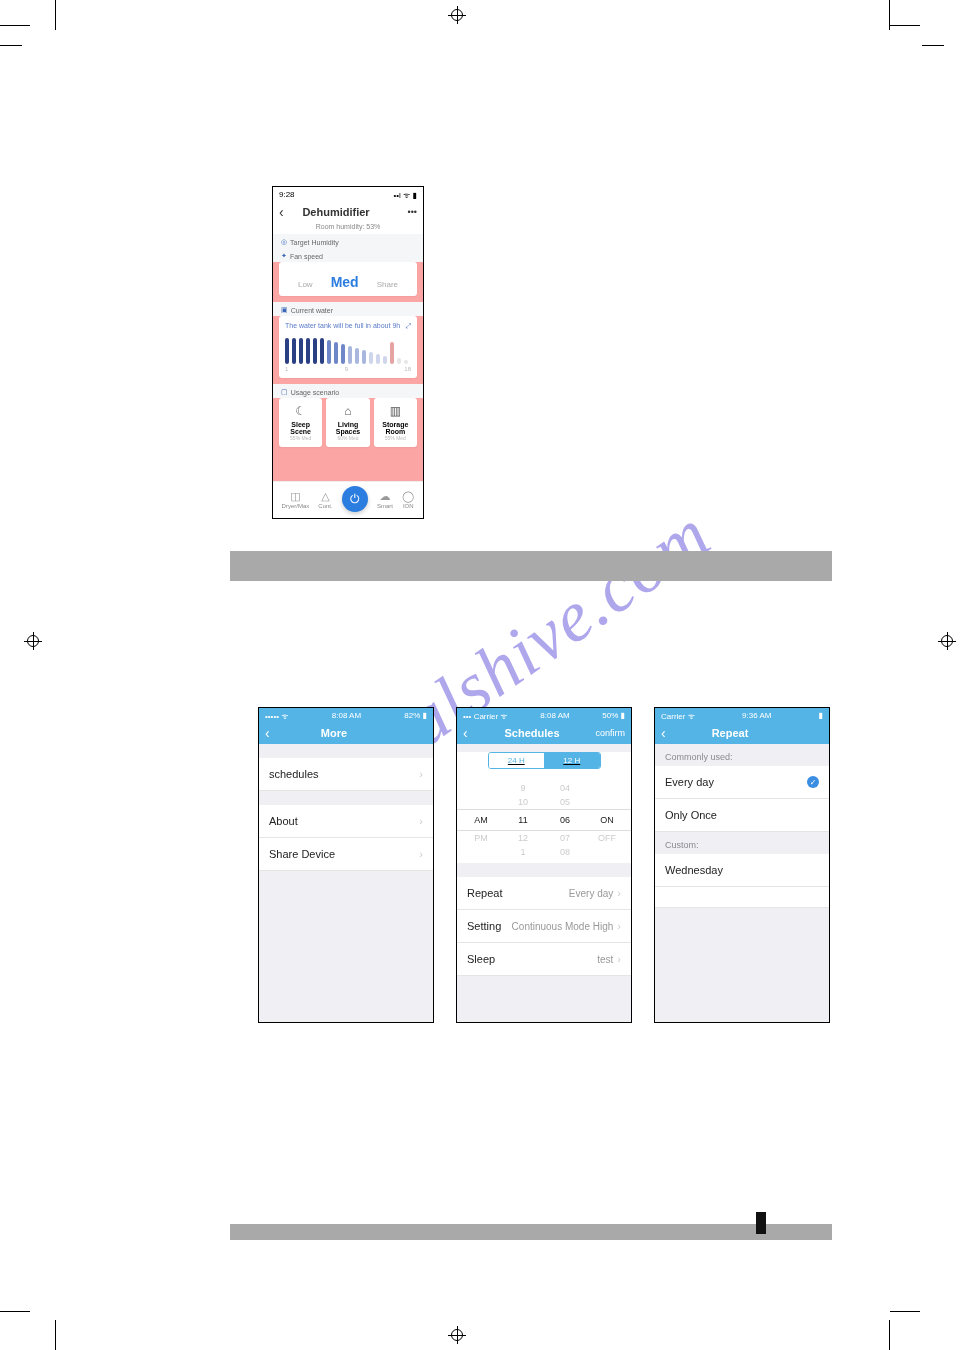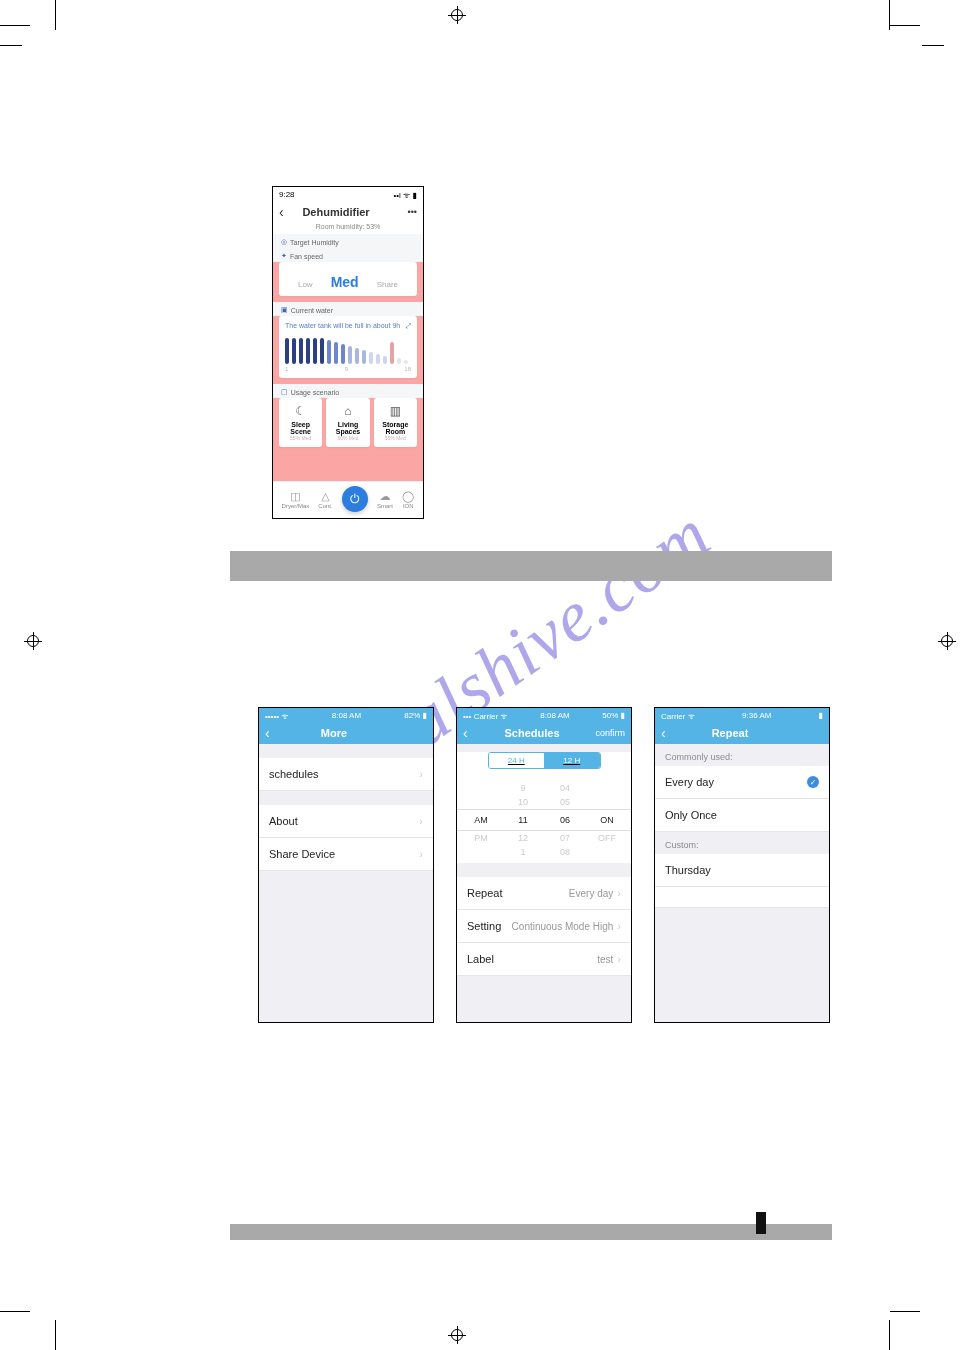--- a/index.html
+++ b/index.html
@@ -303,21 +303,21 @@
     <span>Repeat</span>
     <span class="val">Every day</span>
     <span class="chev">›</span>
   </div>
   <div class="list-row">
     <span>Setting</span>
     <span class="val">Continuous Mode High</span>
     <span class="chev">›</span>
   </div>
   <div class="list-row">
-    <span>Label</span>
+    <span>Sleep</span>
     <span class="val">test</span>
     <span class="chev">›</span>
   </div>
 </div>
 
 <div class="phone" style="left:654px; top:707px; width:176px; height:316px; background:#efeff4;">
   <div class="status-bar lightblue">
     <span>Carrier ᯤ</span>
     <span>9:36 AM</span>
     <span>▮</span>
@@ -330,17 +330,17 @@
   <div class="section-header">Commonly used:</div>
   <div class="list-row">
     <span>Every day</span>
     <span class="check">✓</span>
   </div>
   <div class="list-row">
       <span>Only Once</span>
     </div>
   <div class="section-header">Custom:</div>
   <div class="list-row">
-      <span>Thursday</span>
+      <span>Wednesday</span>
     </div>
   <div class="list-row"></div>
 
 </div>
 
 </body></html>

